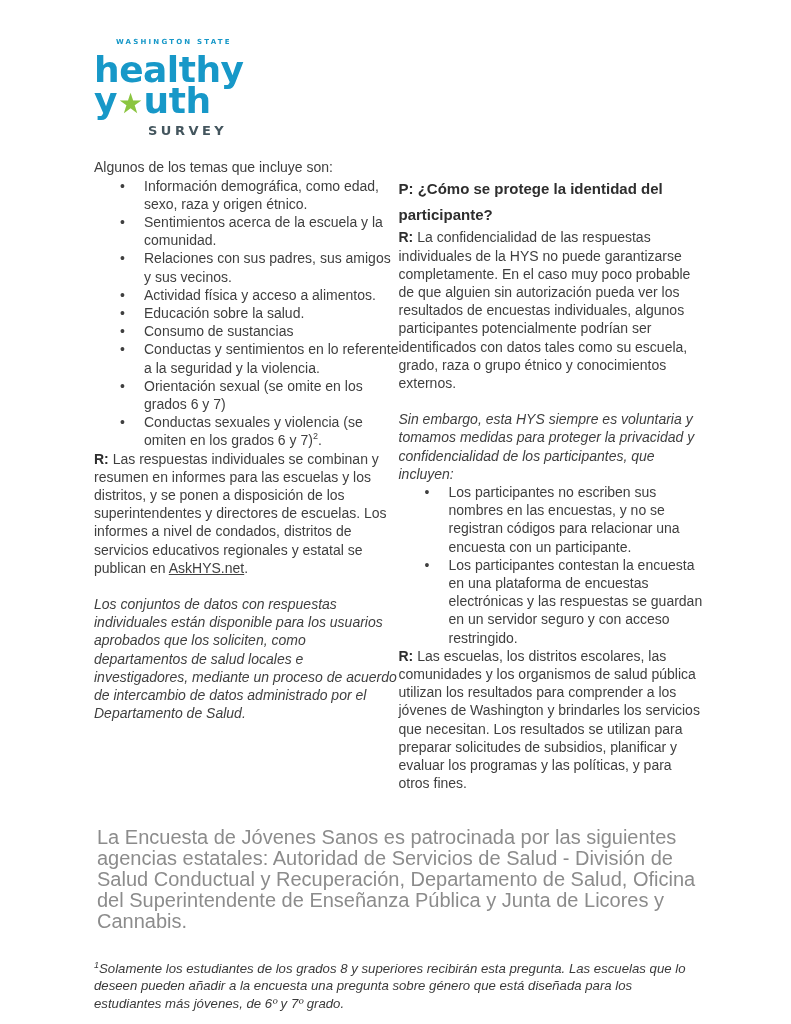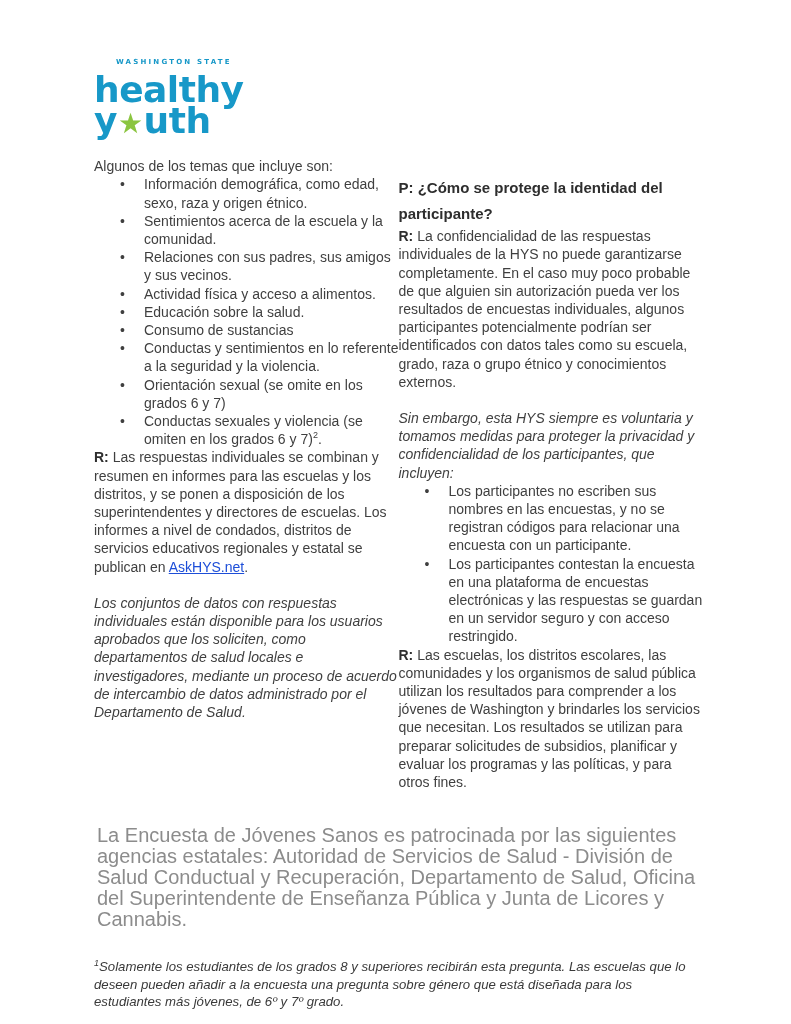--- a/index.html
+++ b/index.html
@@ -1,21 +1,21 @@
 <!DOCTYPE html>
 <html><head>
 <meta charset="utf-8">
 <style>
   * { box-sizing: border-box; }
   html, body { margin: 0; padding: 0; background: #ffffff; }
   .page {
     width: 791px;
     height: 1024px;
     background: #ffffff;
-    padding: 53px 88px 20px 94px;
+    padding: 33px 88px 20px 94px;
     font-family: "Liberation Sans", sans-serif;
     font-size: 14px;
     line-height: 18.2px;
     color: #3f3f3f;
     overflow: hidden;
   }
 
   
   .logo { margin-bottom: 18px; }
   .logo-tagline {
@@ -71,21 +71,21 @@
   ul.bullets { list-style: none; margin: 0; padding: 0; }
   ul.bullets li { position: relative; padding-left: 50px; }
   ul.bullets li::before {
     content: "\2022";
     position: absolute;
     left: 26px;
     top: 0;
   }
   sup { font-size: 9px; line-height: 0; }
 
-  a.doclink { color: #1d4ed8; text-decoration: underline; cursor: pointer; }
+  a.doclink { color: #404040; text-decoration: underline; cursor: pointer; }
 
   
   .footer {
     margin-top: 34px;
     color: #8c8c8c;
     font-size: 20px;
     line-height: 21px;
     padding-left: 3px;
   }
 
@@ -100,20 +100,21 @@
 </style>
 </head>
 <body>
 
 <div class="page">
 
   <div class="logo">
     <div class="logo-tagline">WASHINGTON STATE</div>
     <div class="logo-word">healthy</div>
     <div class="logo-word"><span>y</span><span class="logo-star">★</span><span>uth</span></div>
+    <div class="logo-survey">SURVEY</div>
   </div>
 
   <div class="columns">
 
     <div class="col">
       <p class="first">Algunos de los temas que incluye son:</p>
 
       <ul class="bullets">
         <li><span>Información demográfica, como edad, sexo, raza y origen étnico.</span><sup></sup><span></span></li>
         <li><span>Sentimientos acerca de la escuela y la comunidad.</span><sup></sup><span></span></li>

